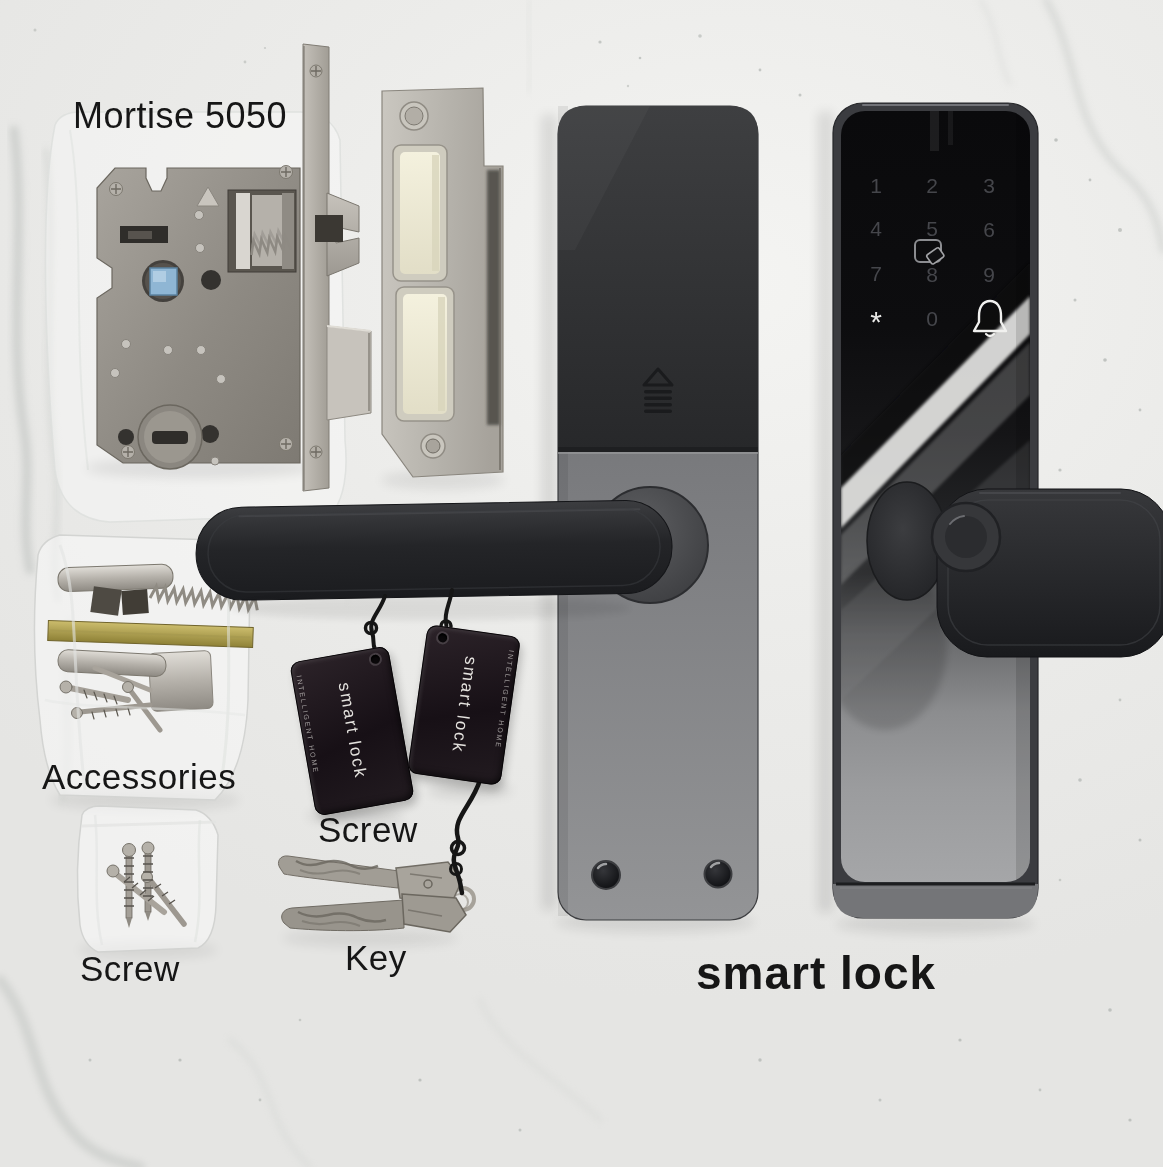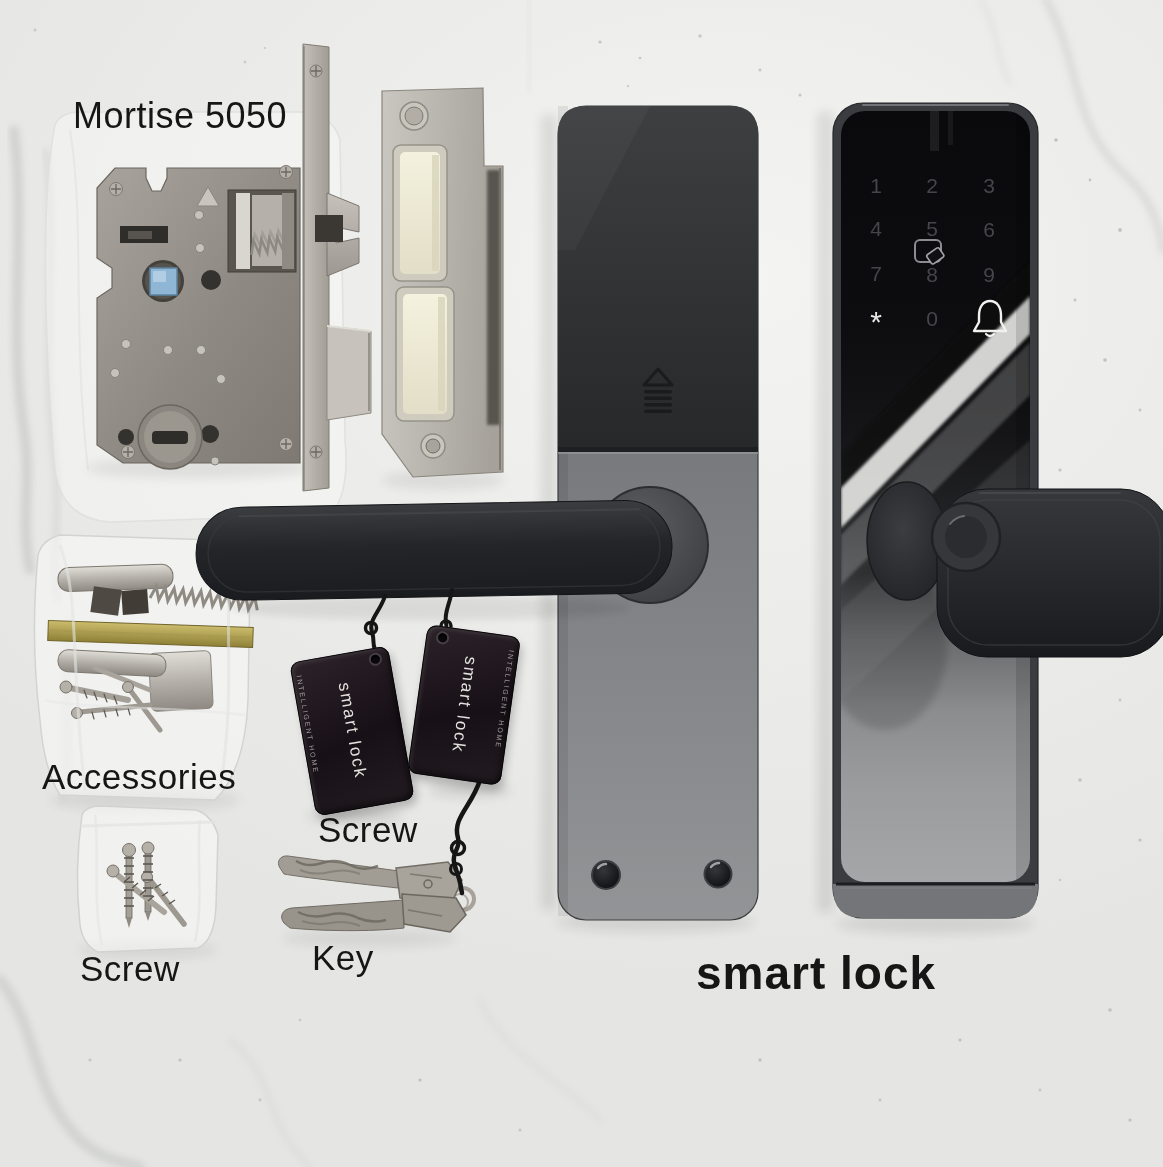--- a/index.html
+++ b/index.html
@@ -6,21 +6,21 @@
   .stage{position:relative;width:1163px;height:1167px;overflow:hidden;
          font-family:"Liberation Sans",sans-serif;background:#eaeae8;}
   .bg{position:absolute;inset:0;
       background:radial-gradient(950px 720px at 63% 24%, #f4f4f2 0%, #ececea 48%, #e5e5e3 100%);}
   .scene{position:absolute;left:0;top:0;}
   .lbl{position:absolute;color:#161616;font-size:35px;letter-spacing:0.5px;white-space:nowrap;}
   .lbl-mortise{left:73px;top:95px;font-size:36px;}
   .lbl-accessories{left:42px;top:757px;}
   .lbl-card{left:318px;top:810px;}
   .lbl-screw{left:80px;top:949px;}
-  .lbl-key{left:312px;top:938px;text-align:center;}
+  .lbl-key{left:345px;top:938px;text-align:center;}
   .lbl-product{left:696px;top:946px;font-weight:700;font-size:46px;letter-spacing:1px;}
   
   .card{position:absolute;border-radius:10px;
         background:linear-gradient(163deg,#2c2329 0%,#171016 55%,#221b20 100%);
         box-shadow:inset 0 0 0 1px #070507, inset 2px 2px 5px rgba(255,255,255,.14),
                    inset -2px -3px 6px rgba(0,0,0,.55), 3px 6px 9px rgba(0,0,0,.22);
         display:flex;align-items:center;justify-content:center;}
   .card-left{left:302px;top:653px;width:100px;height:156px;transform:rotate(-10deg);}
   .card-right{left:417px;top:630px;width:94px;height:150px;transform:rotate(8deg);}
   .card-text{writing-mode:vertical-rl;color:#e4e2de;font-size:17px;letter-spacing:2px;}

